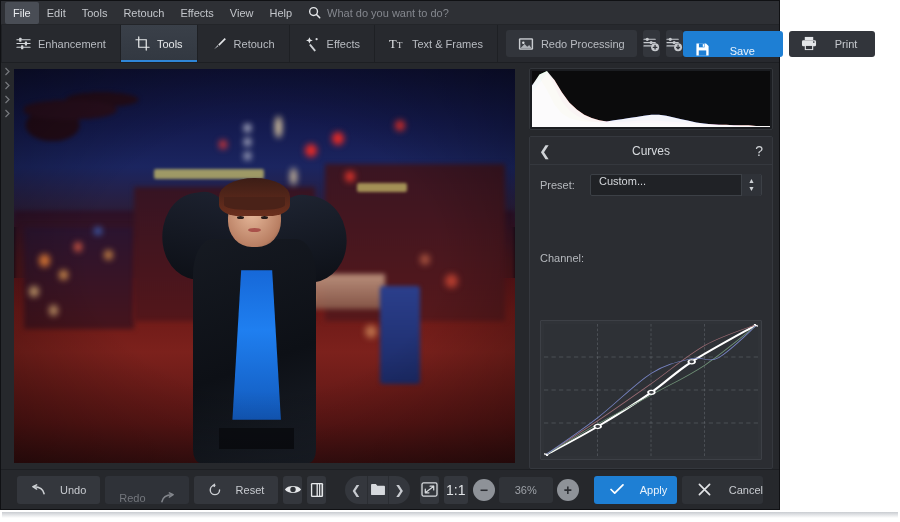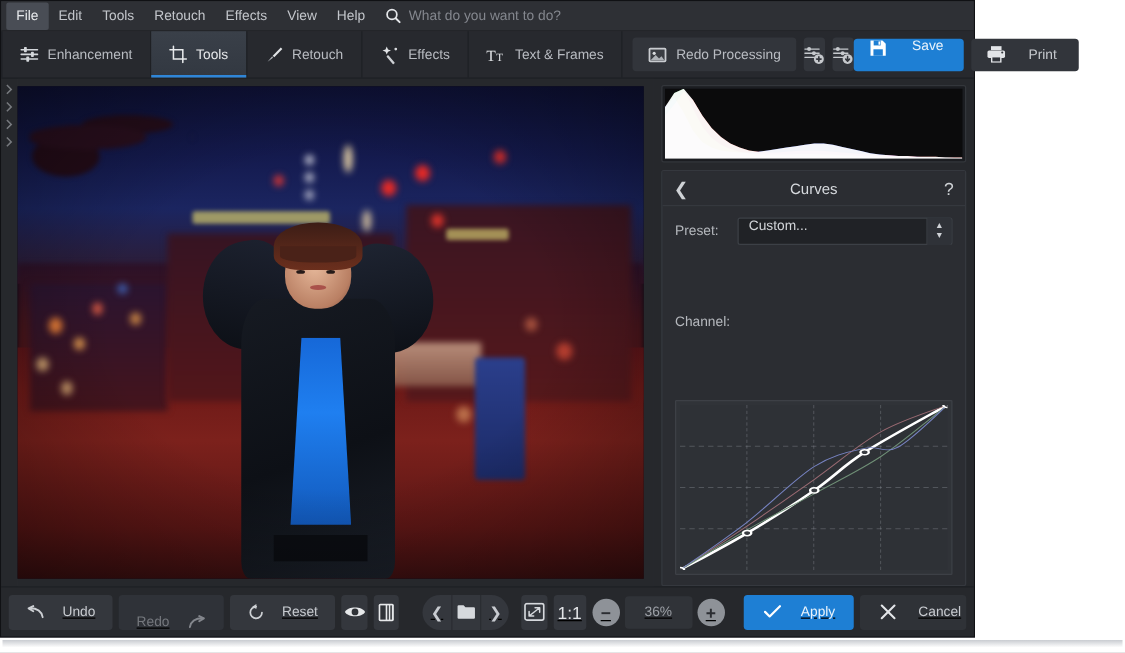--- a/index.html
+++ b/index.html
@@ -82,23 +82,23 @@
     width: 28px; margin: 5px 0 5px 6px;
     background: #33363c; border-radius: 3px;
     display: flex; align-items: center; justify-content: center;
   }
   .tool-sq:first-of-type { margin-left: 12px; }
   .tb-right {
     margin-left: auto; display: flex; align-items: center;
     padding-right: 6px; gap: 2px;
   }
   .btn-save {
-    display: flex; align-items: flex-start; gap: 20px;
+    display: flex; align-items: flex-end; gap: 20px;
     background: #1e7fd4; color: #eaf3fb;
-    height: 26px; padding: 0 16px 0 12px;
+    height: 26px; padding: 0 28px 0 12px;
     border-radius: 3px; font-size: 11px;
   }
   .btn-print {
     display: flex; align-items: center; gap: 18px;
     background: #32353b; color: #c7cacf;
     height: 26px; padding: 0 18px 0 12px;
     border-radius: 3px; font-size: 11px;
     margin-left: 4px;
   }
 
@@ -325,24 +325,23 @@
     background: #303338; border: 1px solid #3d4046;
     border-radius: 1px; padding: 3px;
   }
   .curve-inner { position: relative; width: 100%; height: 100%; background: #2e3136; }
 
   
   .bottombar {
     height: 40px; flex: 0 0 40px;
     background: #26282c;
     display: flex; align-items: center;
-    padding: 0 6px;
+    padding: 0 16px;
     border-top: 1px solid #1d1f23;
     gap: 5px;
-    text-decoration: underline;
   }
   .bb {
     height: 28px; border-radius: 3px;
     background: #34373d; color: #c8cbd0;
     display: flex; align-items: center; gap: 14px;
     padding: 0 14px; font-size: 11px;
     white-space: nowrap;
   }
   .bb.dim { color: #74777d; background: #2f3238; align-items: flex-end; }
   .bb.sq { padding: 0; width: 30px; justify-content: center; gap: 0; }

